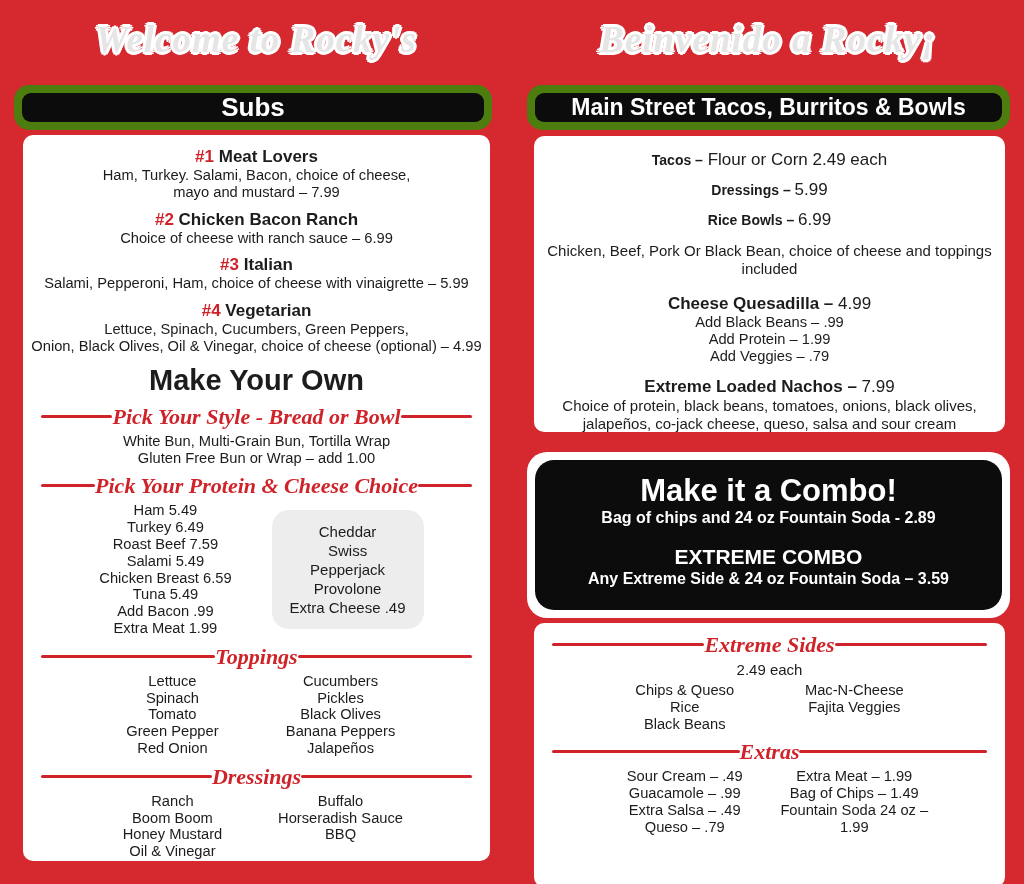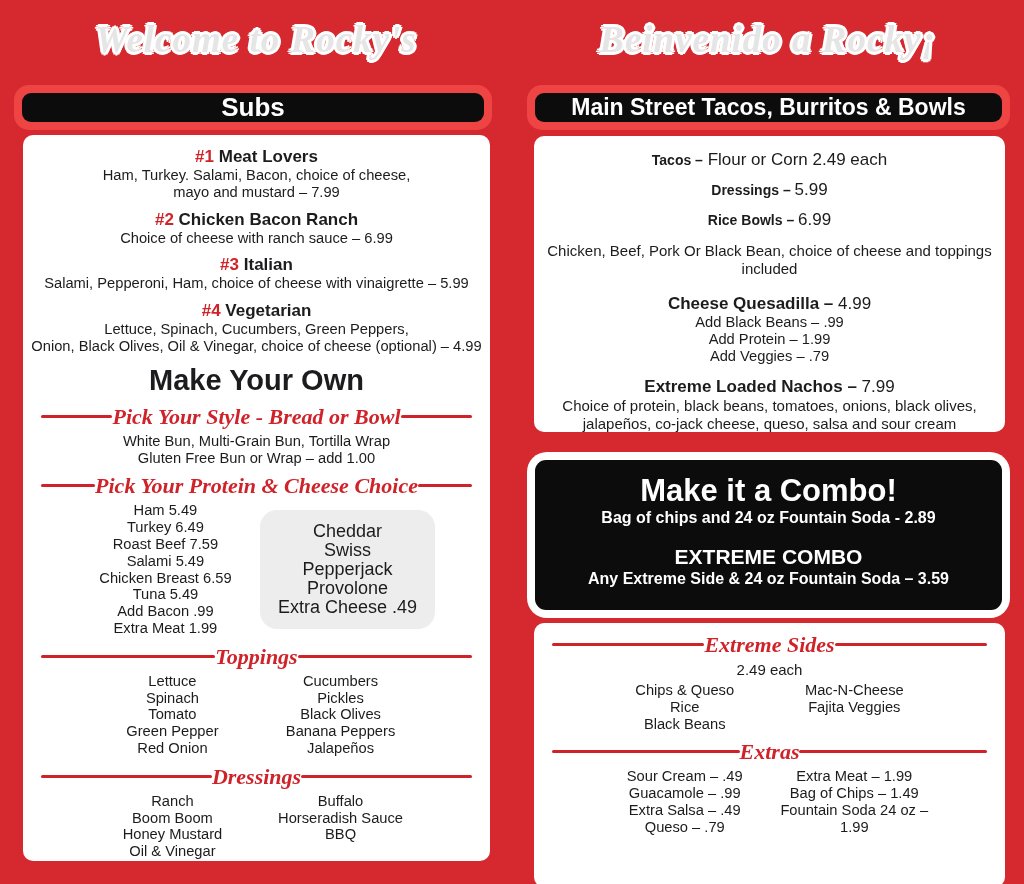--- a/index.html
+++ b/index.html
@@ -12,21 +12,21 @@
     position:absolute; top:18px; width:512px; text-align:center;
     font-family:"Liberation Serif", serif; font-style:italic; font-weight:bold;
     font-size:37px; color:#e5e5e5; letter-spacing:1px;
     text-shadow:-2px -2px 0 #fff, 2px -2px 0 #fff, -2px 2px 0 #fff, 2px 2px 0 #fff,
                 -3px 0 0 #fff, 3px 0 0 #fff, 0 -3px 0 #fff, 0 3px 0 #fff;
   }
   .title-left{left:0;}
   .title-right{left:512px;}
   
   .hdr-box{
-    position:absolute; height:45px; background:#ef4444; border-radius:15px; padding:8px;
+    position:absolute; height:45px; background:#4d7c0f; border-radius:15px; padding:8px;
     box-sizing:border-box;
   }
   .hdr-left{left:14px; top:85px; width:478px;}
   .hdr-right{left:527px; top:85px; width:483px;}
   .hdr-bar{
     height:100%; background:#0c0c0c; border-radius:9px; color:#fff;
     display:flex; align-items:center; justify-content:center;
     font-weight:bold;
   }
   .hdr-left .hdr-bar{font-size:26px;}
@@ -38,21 +38,21 @@
   }
   .panel-left{left:23px; top:135px; width:467px; height:726px; padding-top:3px;}
   .panel-rt{left:534px; top:136px; width:471px; height:296px; padding-top:4px;}
   .panel-rb{left:534px; top:623px; width:471px; height:264px; padding-top:2px;}
   
   .combo-outer{
     position:absolute; left:527px; top:452px; width:483px; height:166px;
     background:#fff; border-radius:20px; padding:8px; box-sizing:border-box;
   }
   .combo-inner{
-    height:100%; background:#0c0c0c; border-radius:11px; color:#fff; text-align:center;
+    height:100%; background:#0c0c0c; border-radius:19px; color:#fff; text-align:center;
     box-sizing:border-box; padding-top:14px;
   }
   .combo-title{font-size:31px; font-weight:bold; line-height:34px;}
   .combo-line{font-size:16px; font-weight:bold; line-height:20px;}
   .combo-sub{font-size:21px; font-weight:bold; line-height:24px; margin-top:17px;}
   
   .sub-title{font-size:17px; font-weight:bold; line-height:20px; margin-top:9px;}
   .num{color:#cf2329;}
   .desc, .line{font-size:14.7px; line-height:16.8px;}
   .it{}
@@ -65,21 +65,21 @@
   }
   .rule-head .ln{flex:1; height:3px; background:#cf2329; border-radius:2px;}
   .twocol{display:flex; width:72%; margin:0 auto;}
   .twocol .col{flex:1;}
   .protein-wrap{display:flex; width:78%; margin:0 auto; align-items:center;}
   .protein-wrap .pcol{flex:1;}
   .protein-wrap .ccol{flex:1; display:flex; justify-content:center;}
   .cheese-box{
     background:#ededed; border-radius:17px; padding:12px 18px; min-width:115px;
   }
-  .cheese-box .line{line-height:19px; font-size:18px;}
+  .cheese-box .line{line-height:19px; font-size:15px;}
   .main-line{font-size:17px; line-height:20px; margin-top:10px;}
   .main-line .b{font-size:14px;}
   .note{margin-top:12px; font-size:15px; line-height:18px;}
   .q-title{font-size:17px; font-weight:bold; line-height:20px; margin-top:16px;}
   .q-title .it{font-weight:normal;}
   .nachos-block .line{font-size:15px; line-height:17.5px;}
   .sides-price{font-size:15px; line-height:17px;}
 </style>
 </head>
 <body>

